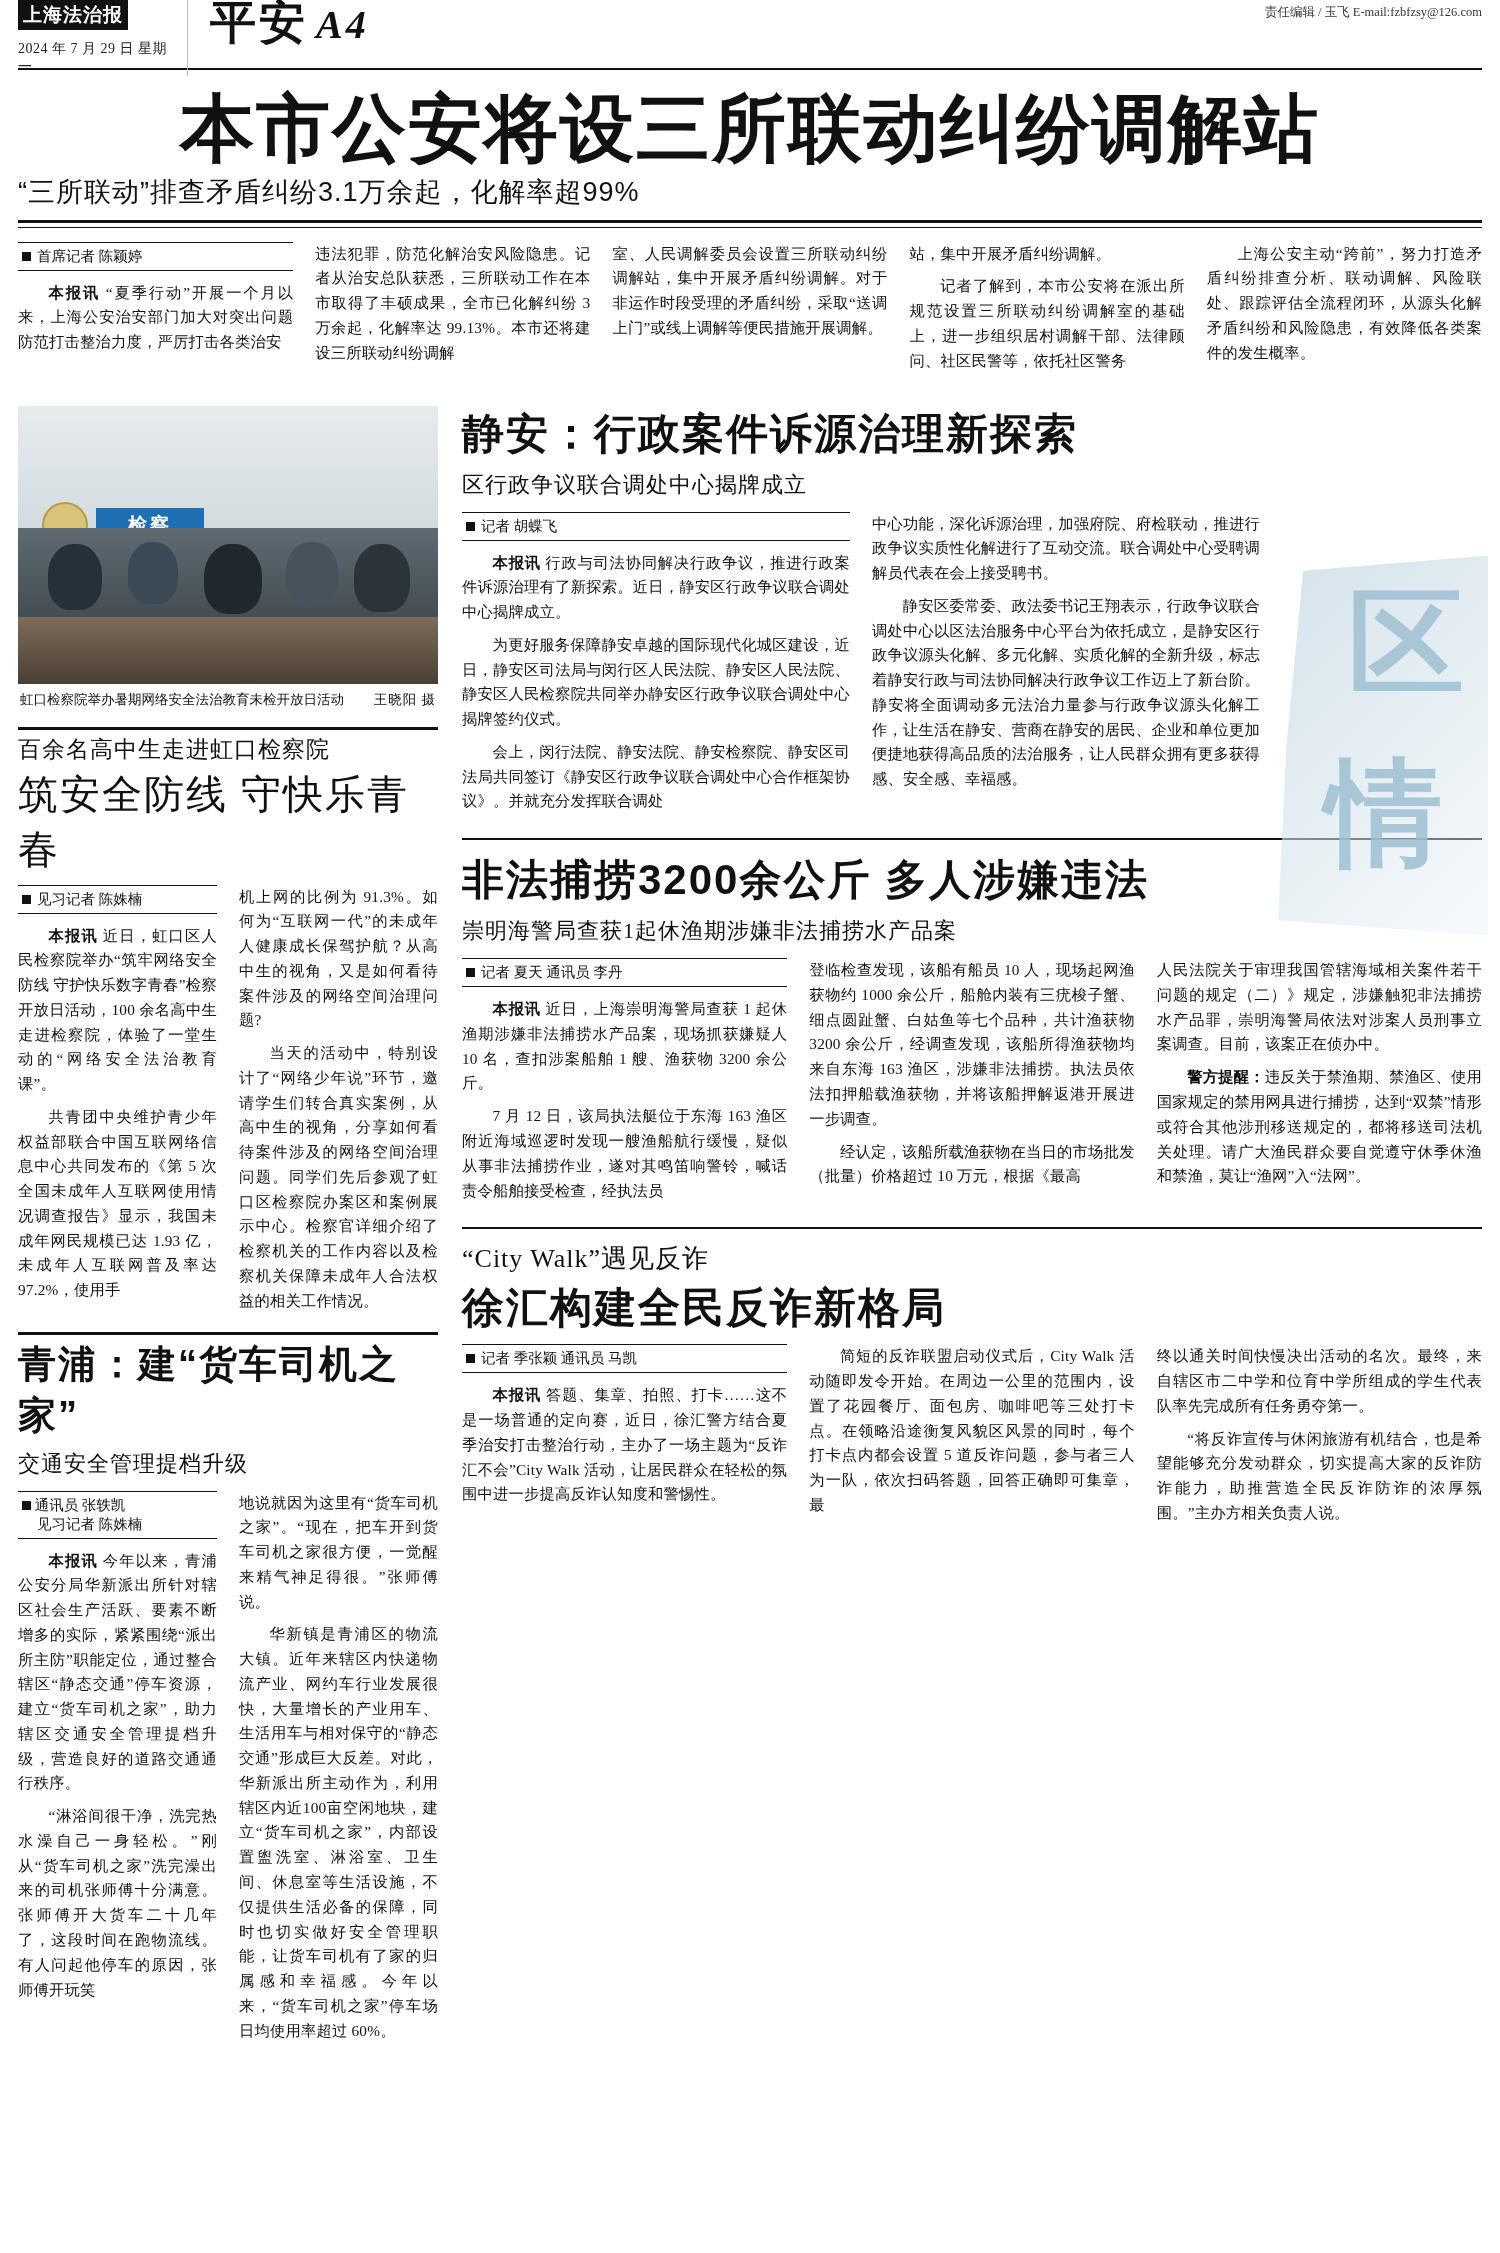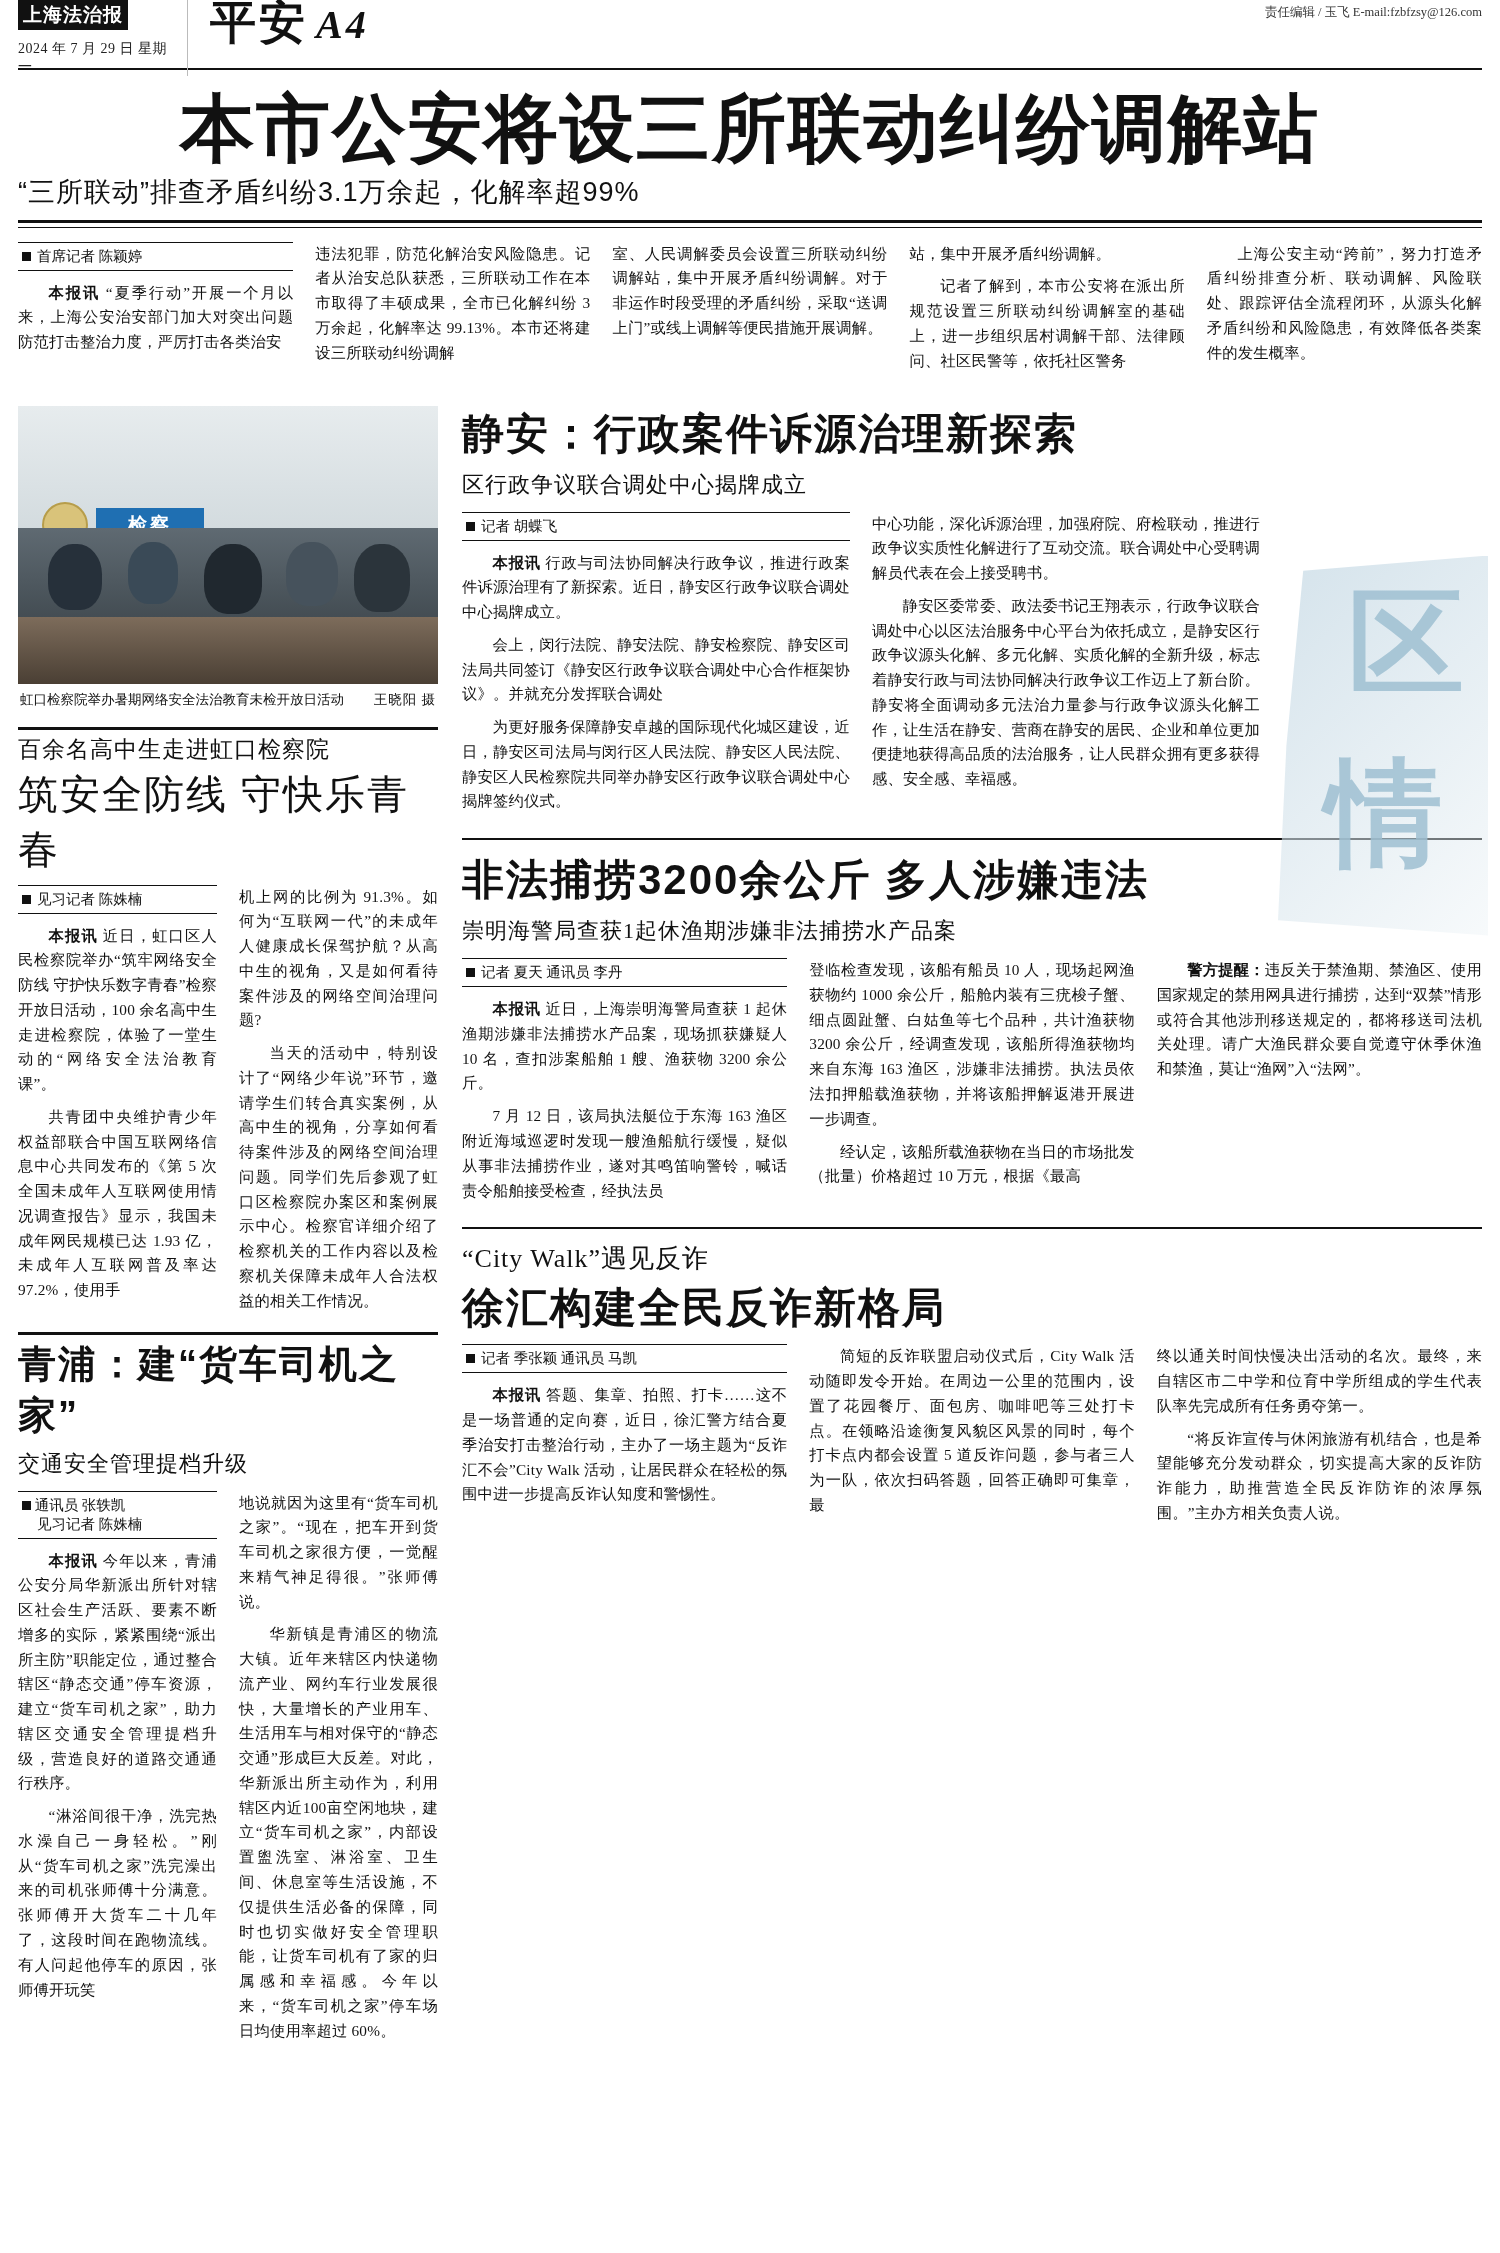--- a/index.html
+++ b/index.html
@@ -224,22 +224,22 @@
       <div class="head2">静安：行政案件诉源治理新探索</div>
       <div class="sub2">区行政争议联合调处中心揭牌成立</div>
 
       <div class="cols">
         <div class="col">
           <div class="byline">
             <span class="sq"></span>
             <span>记者 胡蝶飞</span>
           </div>
           <p class="body"><span class="bold-lead">本报讯</span> 行政与司法协同解决行政争议，推进行政案件诉源治理有了新探索。近日，静安区行政争议联合调处中心揭牌成立。</p>
+          <p class="body">为更好服务保障静安卓越的国际现代化城区建设，近日，静安区司法局与闵行区人民法院、静安区人民法院、静安区人民检察院共同举办静安区行政争议联合调处中心揭牌签约仪式。</p>
           <p class="body">会上，闵行法院、静安法院、静安检察院、静安区司法局共同签订《静安区行政争议联合调处中心合作框架协议》。并就充分发挥联合调处</p>
-          <p class="body">为更好服务保障静安卓越的国际现代化城区建设，近日，静安区司法局与闵行区人民法院、静安区人民法院、静安区人民检察院共同举办静安区行政争议联合调处中心揭牌签约仪式。</p>
         </div>
         <div class="col">
           <p class="body noind">中心功能，深化诉源治理，加强府院、府检联动，推进行政争议实质性化解进行了互动交流。联合调处中心受聘调解员代表在会上接受聘书。</p>
           <p class="body">静安区委常委、政法委书记王翔表示，行政争议联合调处中心以区法治服务中心平台为依托成立，是静安区行政争议源头化解、多元化解、实质化解的全新升级，标志着静安行政与司法协同解决行政争议工作迈上了新台阶。静安将全面调动多元法治力量参与行政争议源头化解工作，让生活在静安、营商在静安的居民、企业和单位更加便捷地获得高品质的法治服务，让人民群众拥有更多获得感、安全感、幸福感。</p>
         </div>
         <div class="col" style="max-width:200px;"></div>
       </div>
 
       <hr class="hr-top">
 
@@ -253,20 +253,21 @@
             <span>记者 夏天 通讯员 李丹</span>
           </div>
           <p class="body"><span class="bold-lead">本报讯</span> 近日，上海崇明海警局查获 1 起休渔期涉嫌非法捕捞水产品案，现场抓获嫌疑人 10 名，查扣涉案船舶 1 艘、渔获物 3200 余公斤。</p>
           <p class="body">7 月 12 日，该局执法艇位于东海 163 渔区附近海域巡逻时发现一艘渔船航行缓慢，疑似从事非法捕捞作业，遂对其鸣笛响警铃，喊话责令船舶接受检查，经执法员</p>
         </div>
         <div class="col">
           <p class="body noind">登临检查发现，该船有船员 10 人，现场起网渔获物约 1000 余公斤，船舱内装有三疣梭子蟹、细点圆趾蟹、白姑鱼等七个品种，共计渔获物 3200 余公斤，经调查发现，该船所得渔获物均来自东海 163 渔区，涉嫌非法捕捞。执法员依法扣押船载渔获物，并将该船押解返港开展进一步调查。</p>
           <p class="body">经认定，该船所载渔获物在当日的市场批发（批量）价格超过 10 万元，根据《最高</p>
         </div>
         <div class="col">
+          <p class="body noind">人民法院关于审理我国管辖海域相关案件若干问题的规定（二）》规定，涉嫌触犯非法捕捞水产品罪，崇明海警局依法对涉案人员刑事立案调查。目前，该案正在侦办中。</p>
           <p class="body"><span class="note-title">警方提醒：</span><span>违反关于禁渔期、禁渔区、使用国家规定的禁用网具进行捕捞，达到“双禁”情形或符合其他涉刑移送规定的，都将移送司法机关处理。请广大渔民群众要自觉遵守休季休渔和禁渔，莫让“渔网”入“法网”。</span></p>
         </div>
       </div>
 
       <hr class="hr-top">
 
       <div class="sub2" style="font-size:26px;margin-bottom:4px;">“City Walk”遇见反诈</div>
       <div class="head2">徐汇构建全民反诈新格局</div>
 
       <div class="cols">

